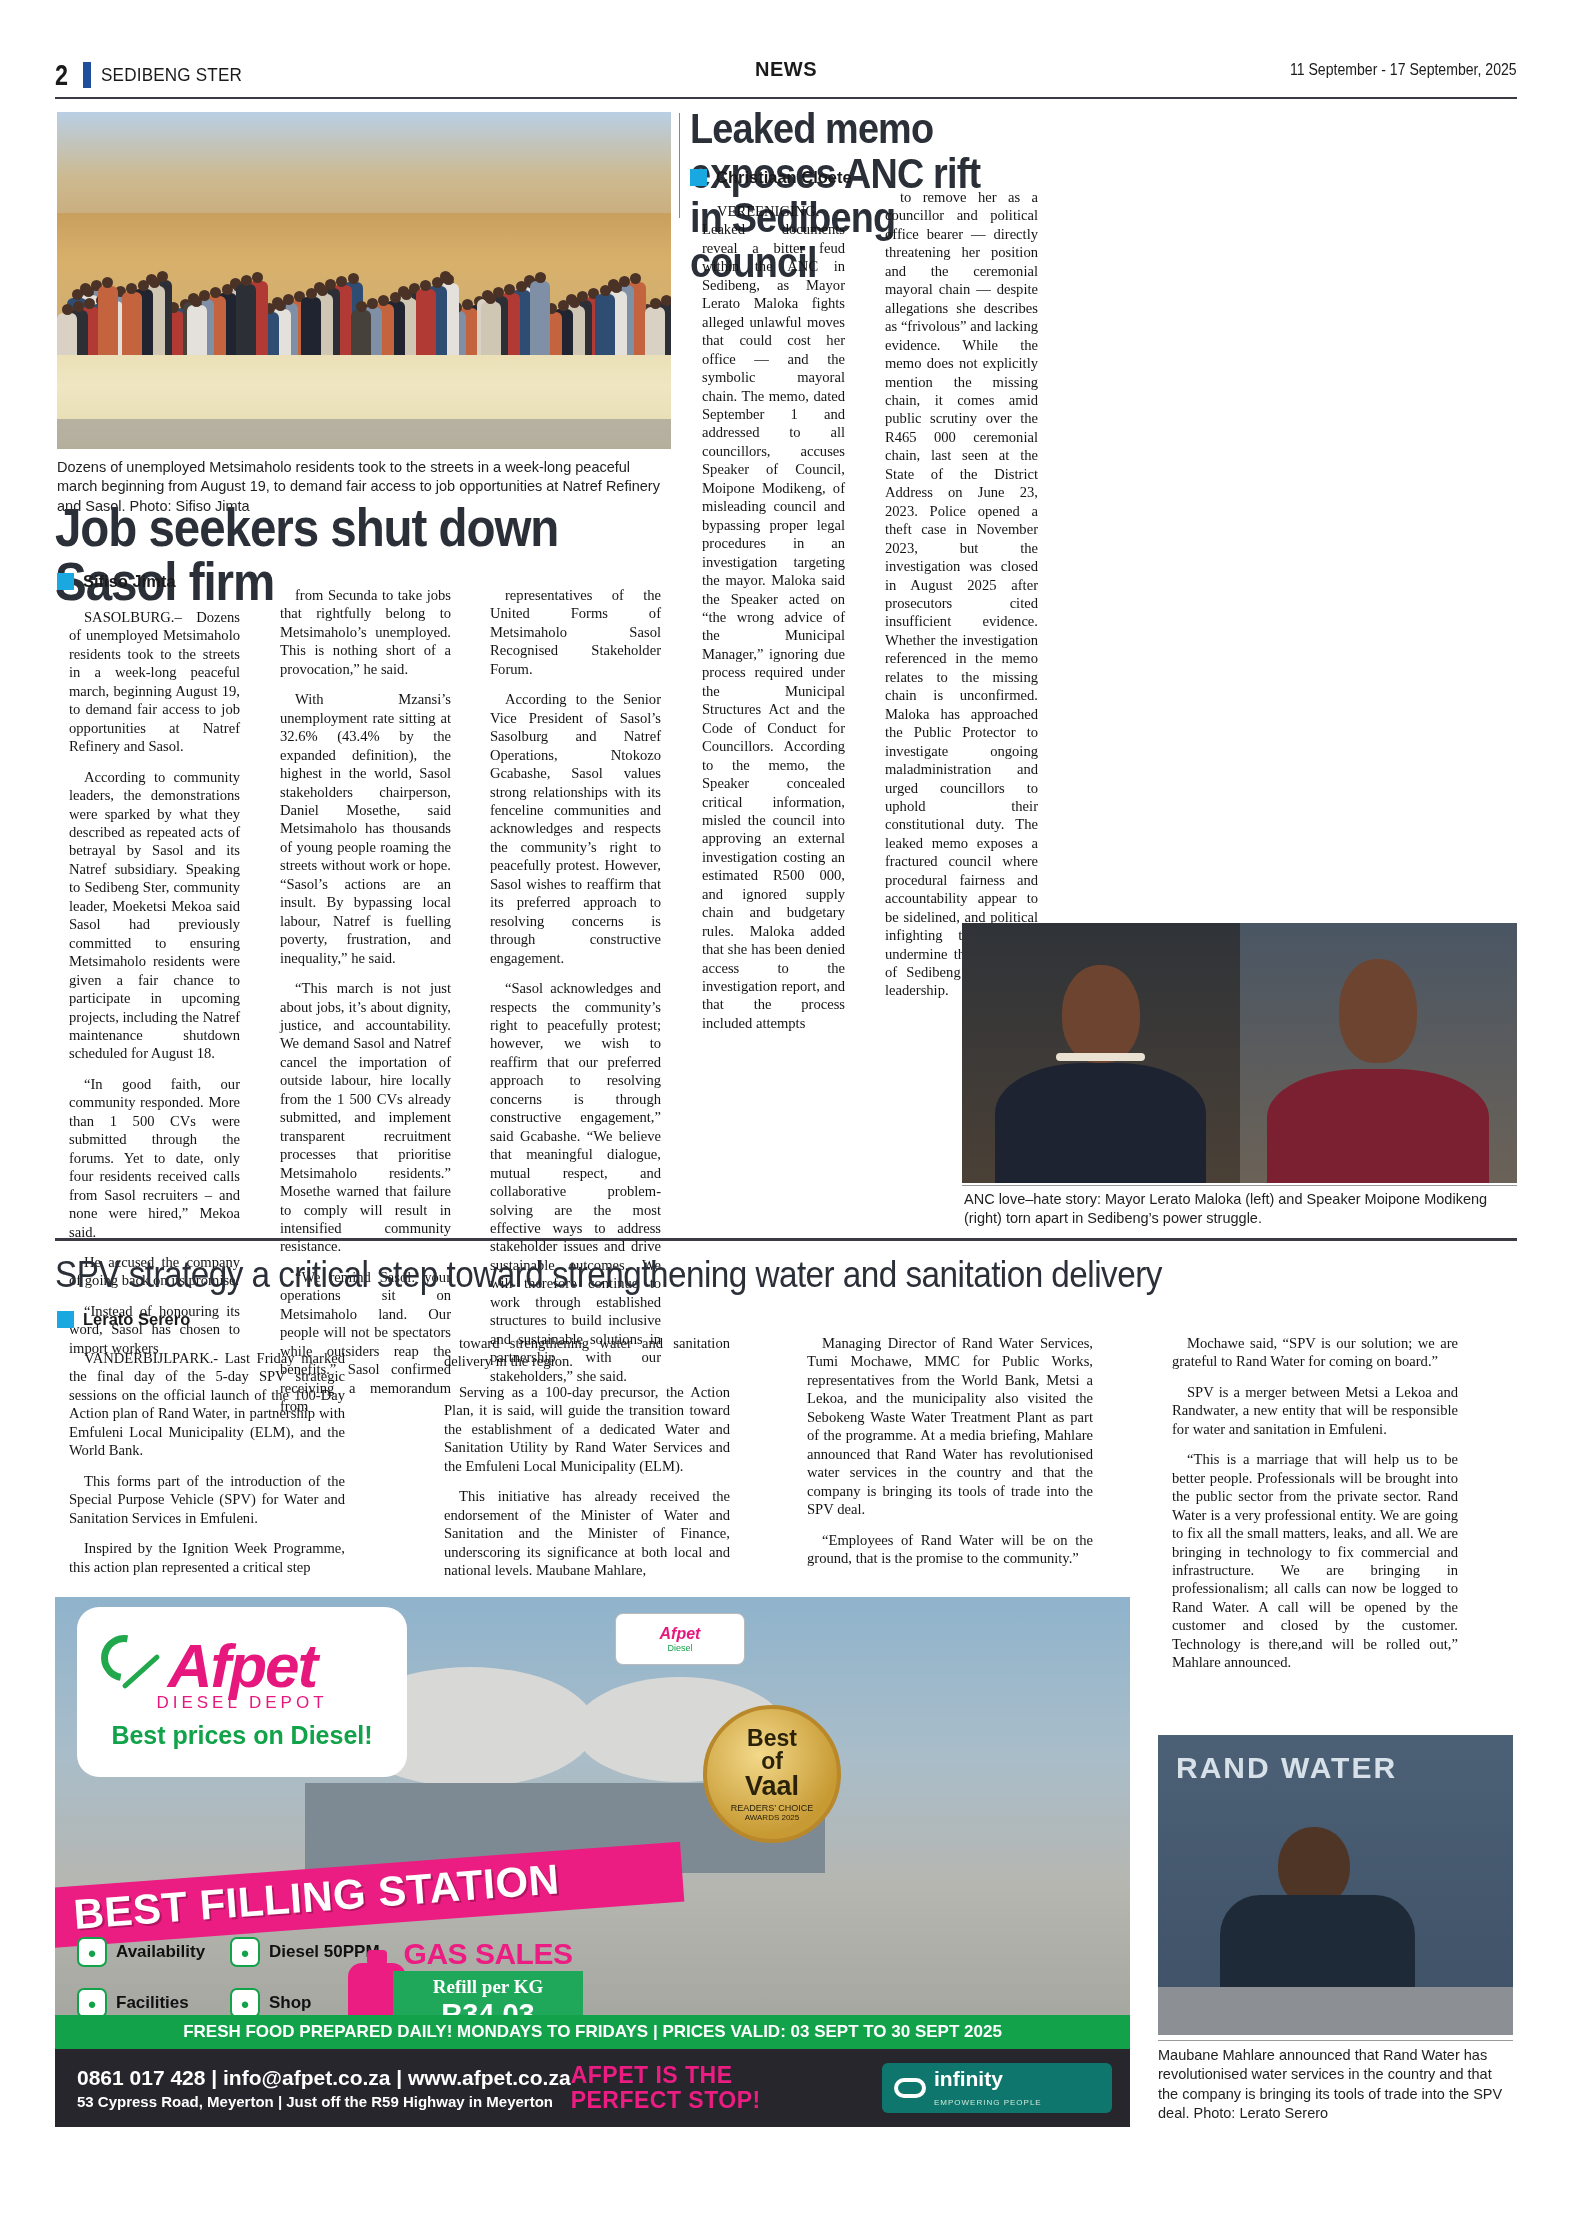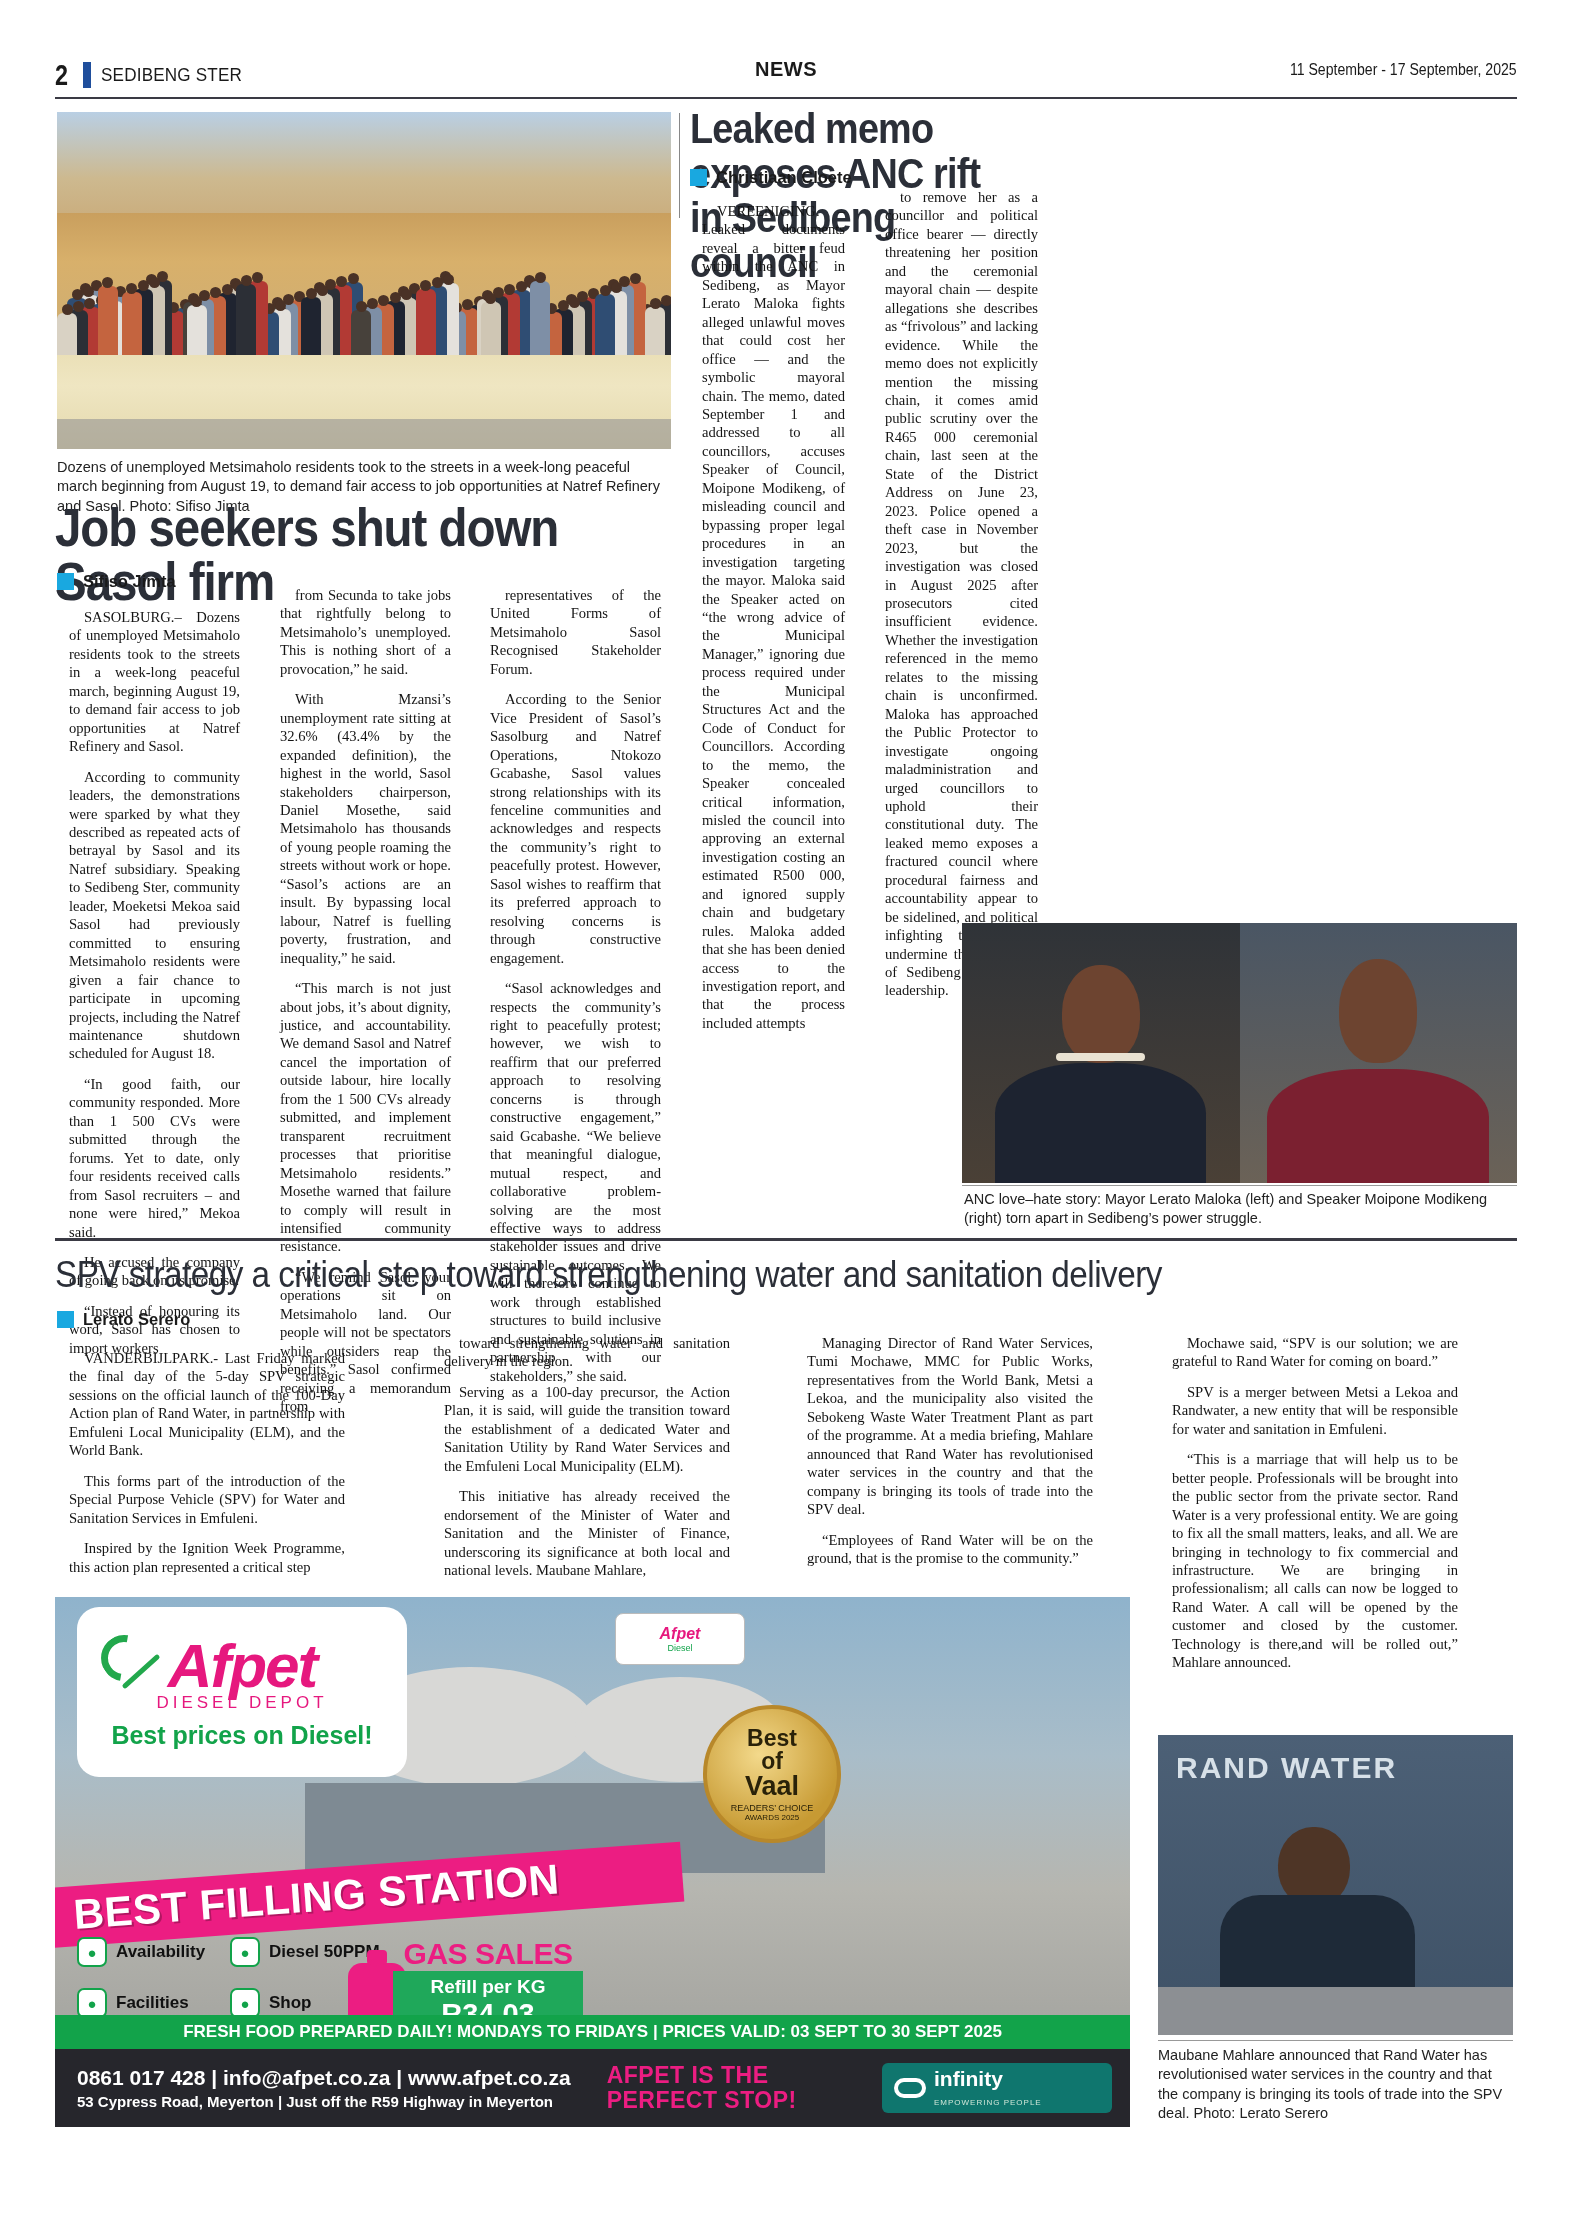--- a/index.html
+++ b/index.html
@@ -206,21 +206,21 @@
   .feat-col { position:absolute; font-family:"Liberation Sans", sans-serif;
     font-weight:bold; font-size:17px; color:#111; }
   .feat-row { display:flex; align-items:center; gap:9px; margin-bottom:21px; }
   .feat-ic { width:30px; height:30px; border:2px solid #12a34a; border-radius:7px;
     display:flex; align-items:center; justify-content:center; color:#12a34a; font-size:15px;
     background:#fff; }
   .gas-panel { position:absolute; left:338px; top:340px; width:190px; }
   .gas-title { font-family:"Liberation Sans", sans-serif; font-weight:bold;
     font-size:30px; color:#ec1d82; text-align:center; letter-spacing:-0.5px; }
   .gas-green { background:#1fa85a; color:#fff; text-align:center; padding:5px 0 7px; }
-  .gas-green .l1 { font-family:Liberation Sans, sans-serif; font-weight:bold; font-size:19px; }
+  .gas-green .l1 { font-family:Liberation Serif, serif; font-weight:bold; font-size:19px; }
   .gas-green .l2 { font-family:"Liberation Sans", sans-serif; font-weight:bold; font-size:29px; }
   .gas-dark { background:#26262c; color:#fff; padding:6px 0 8px; }
   .gas-dark div { font-family:"Liberation Sans", sans-serif; font-weight:bold;
     font-size:19px; text-align:center; line-height:1.45; }
   .cyl {
     position:absolute; left:293px; top:366px; width:58px; height:88px;
     background:#ec1d82; border-radius:14px;
   }
   .cyl:before { content:''; position:absolute; left:19px; top:-13px; width:20px; height:15px;
     background:#ec1d82; border-radius:4px; }
@@ -254,21 +254,21 @@
     display:flex; align-items:center; justify-content:center; color:#fff;
     font-family:"Liberation Sans", sans-serif; font-weight:bold; font-size:17px;
   }
   .ad-foot {
     position:absolute; left:0; bottom:0; width:100%; height:78px; background:#26262c;
     display:flex; align-items:center;
   }
   .foot-l { padding-left:22px; color:#fff; }
   .foot-l .f1 { font-family:"Liberation Sans", sans-serif; font-weight:bold; font-size:21px; }
   .foot-l .f2 { font-family:"Liberation Sans", sans-serif; font-weight:bold; font-size:15px; margin-top:3px; }
-  .foot-m { margin-left:36px; color:#ec1d82; font-family:"Liberation Sans", sans-serif;
+  .foot-m { color:#ec1d82; font-family:"Liberation Sans", sans-serif;
     font-weight:bold; font-size:23px; line-height:1.08; letter-spacing:0.5px; }
   .foot-r { position:absolute; right:18px; top:14px; width:230px; height:50px;
     background:#0f766e; border-radius:6px; display:flex; align-items:center; gap:8px;
     padding-left:12px; }
   .inf-mark { width:32px; height:20px; border:4px solid #fff; border-radius:10px; }
   .inf-txt { color:#fff; font-family:"Liberation Sans", sans-serif; font-weight:bold; font-size:21px; }
   .inf-sub { color:#cfe6d8; font-family:"Liberation Sans", sans-serif; font-size:8px; letter-spacing:1px; }
   .ad-top-sign {
     position:absolute; left:560px; top:16px; width:130px; height:52px;
     background:#fff; border-radius:8px; display:flex; flex-direction:column;

